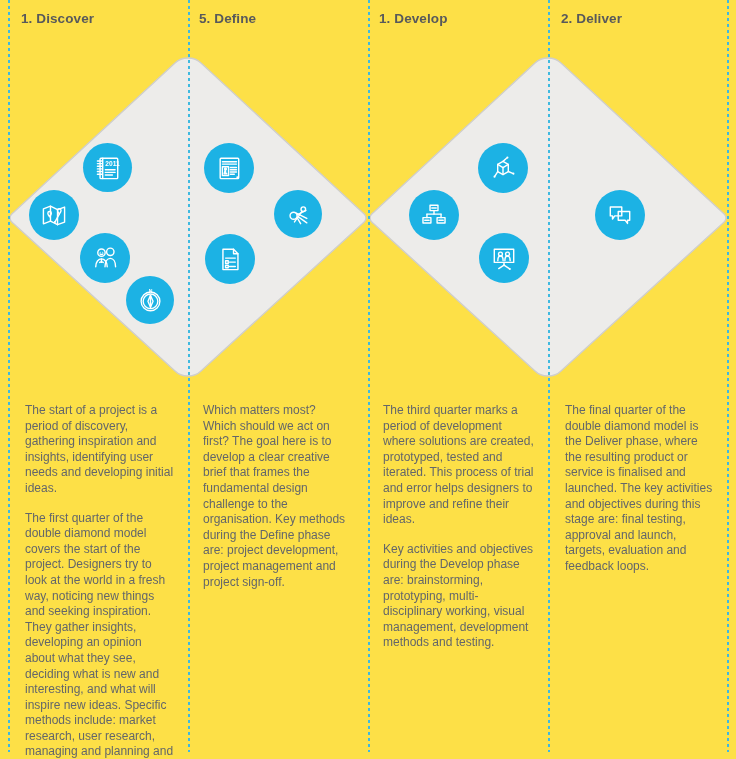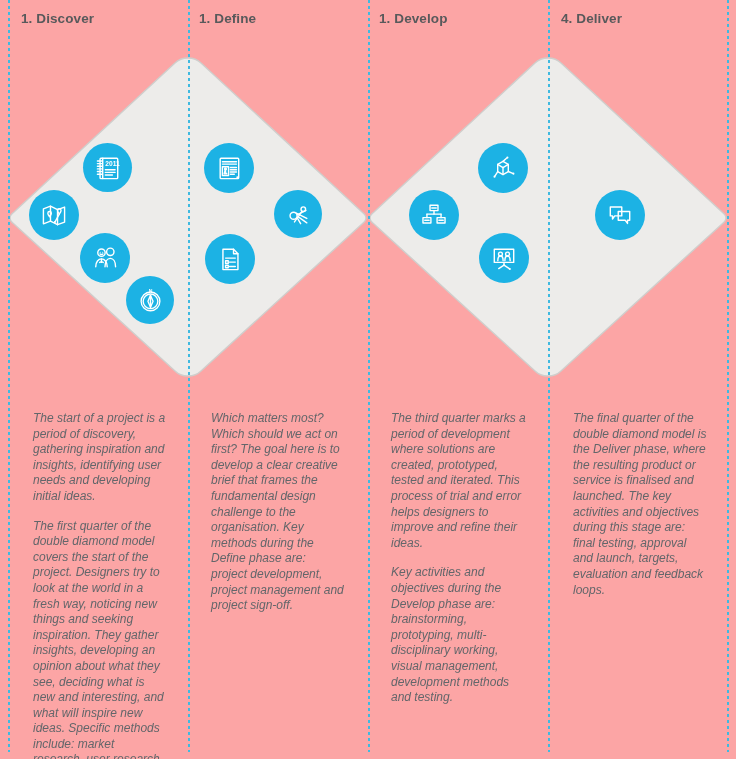--- a/index.html
+++ b/index.html
@@ -10,21 +10,21 @@
     height: 759px;
     background: #f2f1ef;
     font-family: "Liberation Sans", sans-serif;
     overflow: hidden;
   }
 
   #canvas {
     position: relative;
     width: 736px;
     height: 759px;
-    background: #fca5a5;
+    background: #fde047;
   }
 
   
   .diamond-layer {
     position: absolute;
     left: 0; top: 0;
     width: 736px;
     height: 759px;
     pointer-events: none;
   }
@@ -51,21 +51,21 @@
     white-space: nowrap;
   }
 
   
   .col-body {
     position: absolute;
     font-size: 12px;
     line-height: 15.6px;
     color: #63666a;
   }
-  .col-body p { margin: 12px; font-style: italic; }
+  .col-body p { margin: 4px; }
   .col-body p + p { margin-top: 14px; }
 
   
   .icon-circle {
     position: absolute;
     border-radius: 50%;
     background: #1cb2e4;
     display: flex;
     align-items: center;
     justify-content: center;
@@ -101,23 +101,23 @@
     <path d="M 548 58 Q 556 58 561 63 L 722 212 Q 730 218 722 224 L 561 371 Q 556 376 548 376 Q 540 376 535 371 L 374 224 Q 366 218 374 212 L 535 63 Q 540 58 548 58 Z" fill="#edecea" stroke="#cfcecc" stroke-width="1.4"></path>
   </svg>
 
   <div class="divider" style="left:8px;"></div>
   <div class="divider" style="left:188px;"></div>
   <div class="divider" style="left:368px;"></div>
   <div class="divider" style="left:548px;"></div>
   <div class="divider" style="left:727px;"></div>
 
   <div class="col-header" style="left:21px;">1. Discover</div>
-  <div class="col-header" style="left:199px;">1. Define</div>
+  <div class="col-header" style="left:199px;">5. Define</div>
   <div class="col-header" style="left:379px;">1. Develop</div>
-  <div class="col-header" style="left:561px;">4. Deliver</div>
+  <div class="col-header" style="left:561px;">2. Deliver</div>
 
   <div class="icon-circle" style="left:83px; top:143px; width:49px; height:49px;">
     <svg viewBox="0 0 34 34" width="30" height="30">
       <rect x="8" y="6" width="20" height="23" rx="1"></rect>
       <line x1="11" y1="6" x2="11" y2="29"></line>
       <line x1="5" y1="9" x2="10" y2="9"></line>
       <line x1="5" y1="12" x2="10" y2="12"></line>
       <line x1="5" y1="15" x2="10" y2="15"></line>
       <line x1="5" y1="18" x2="10" y2="18"></line>
       <line x1="5" y1="21" x2="10" y2="21"></line>

